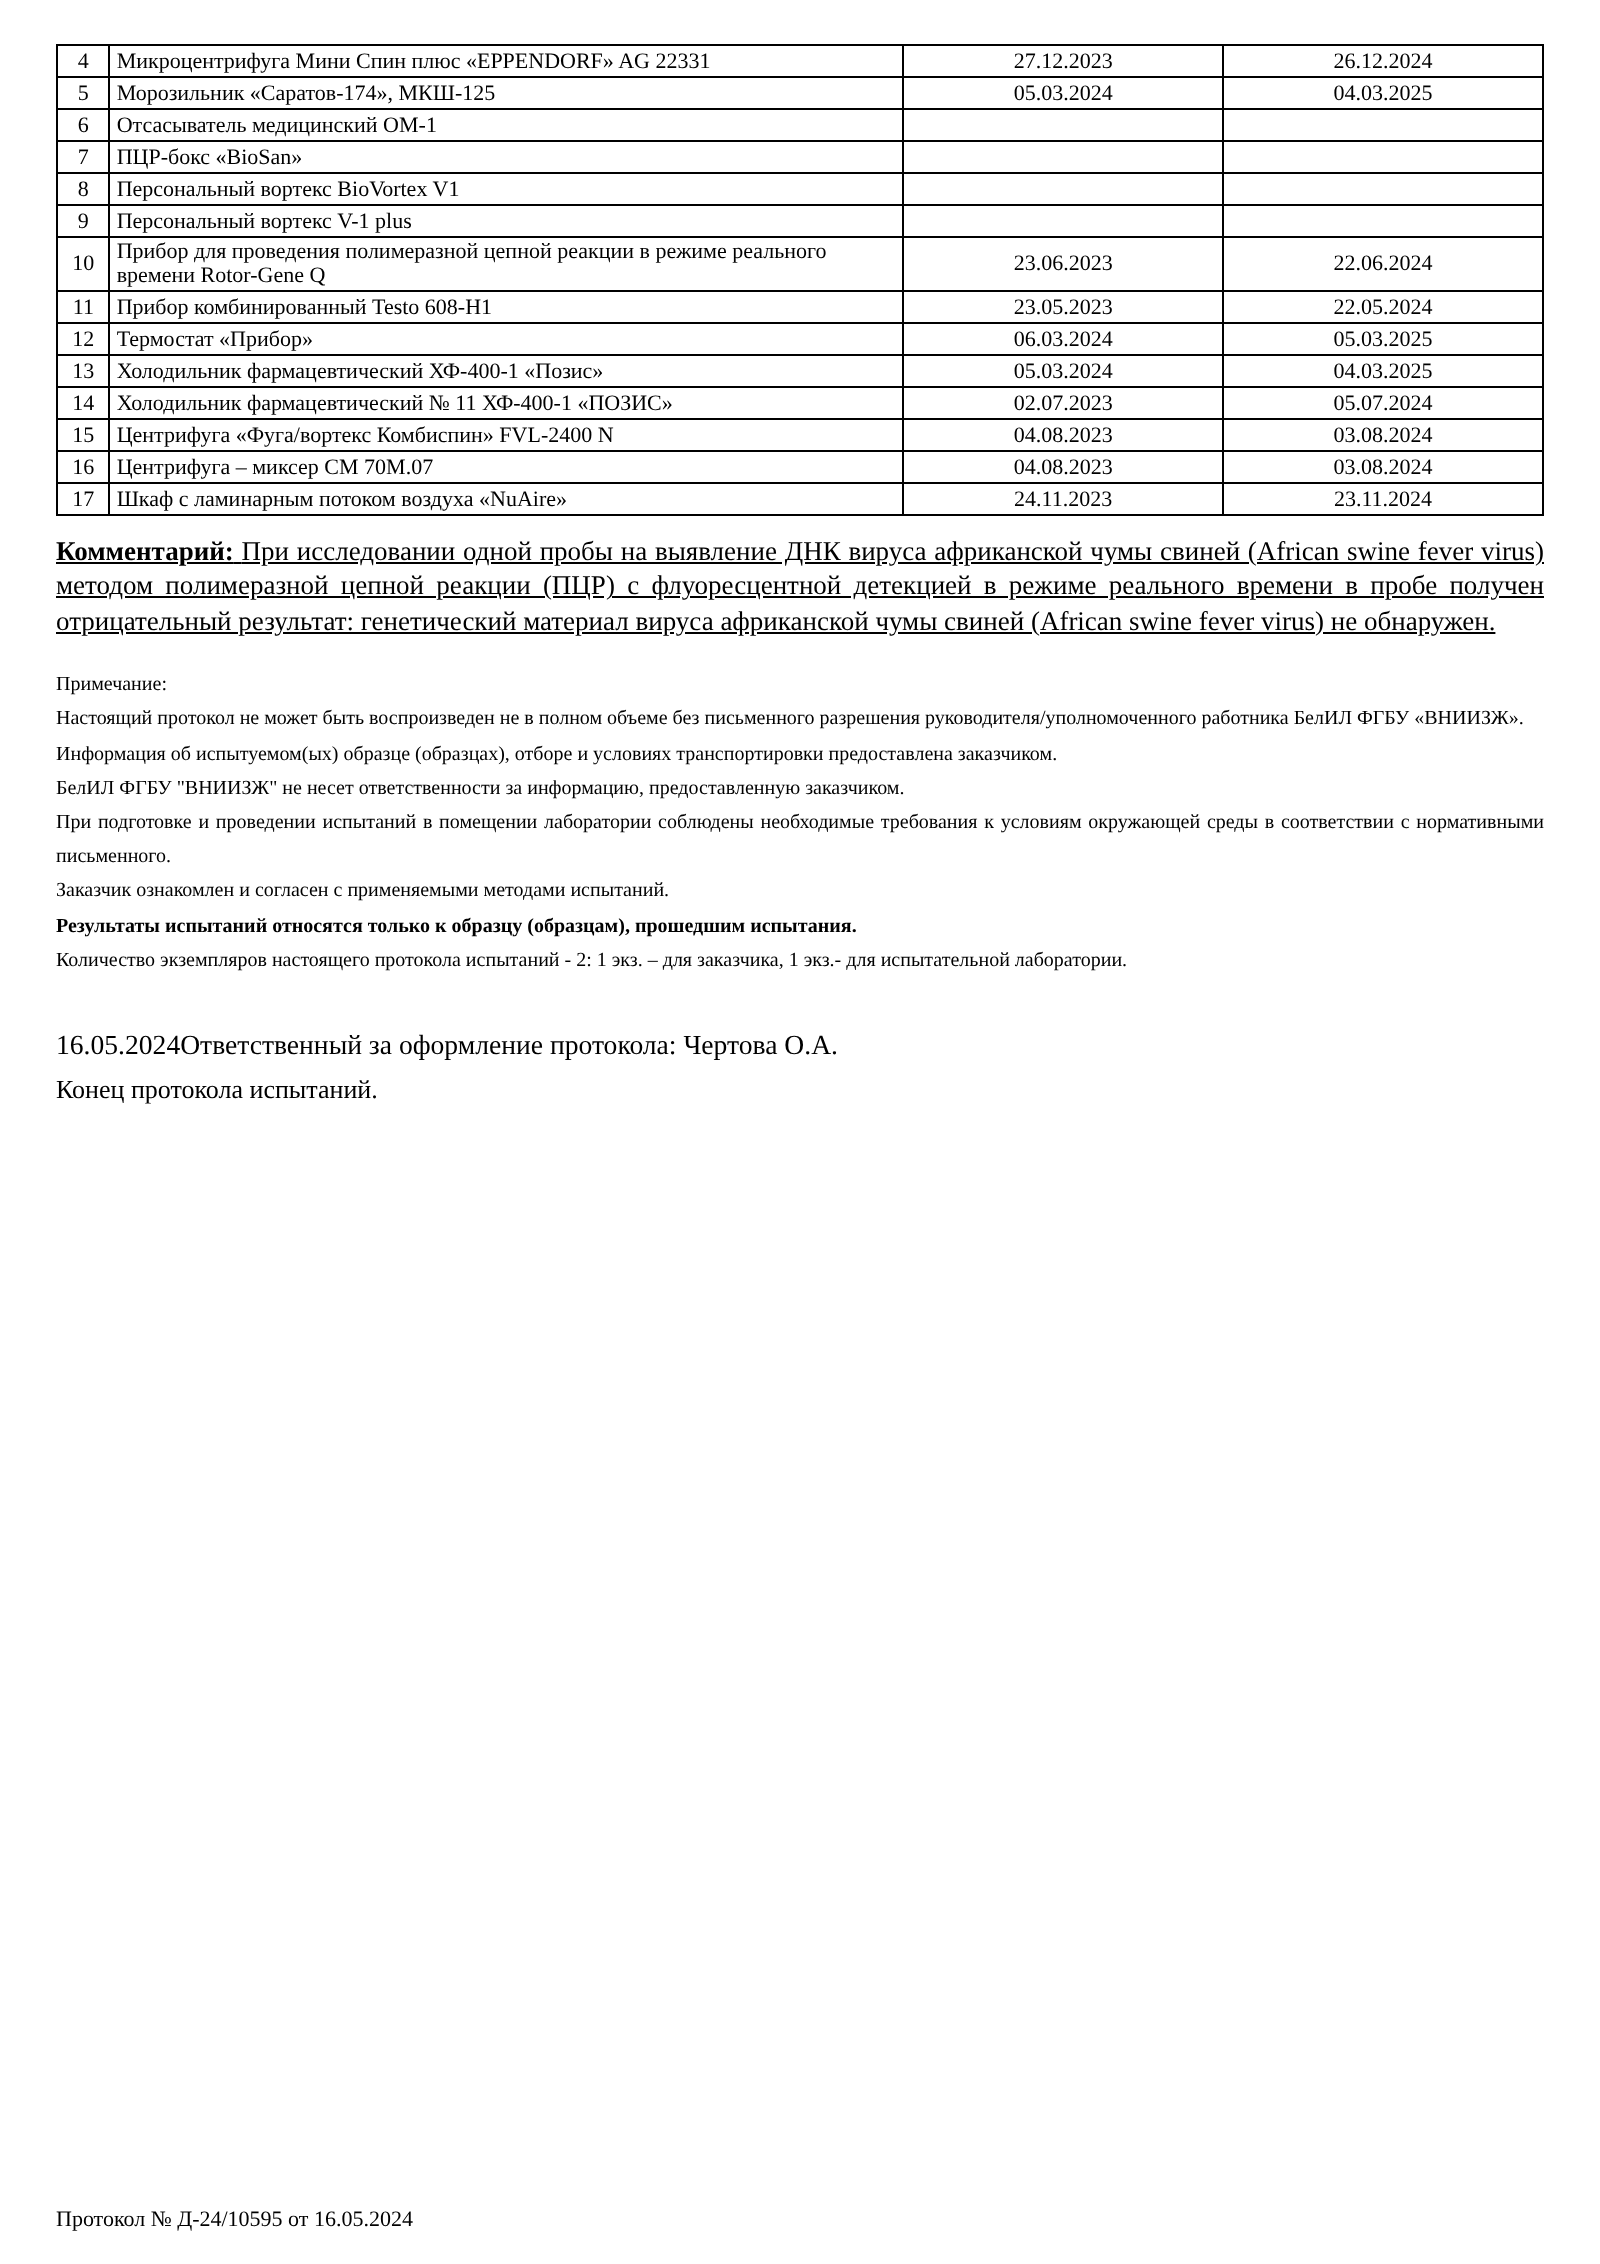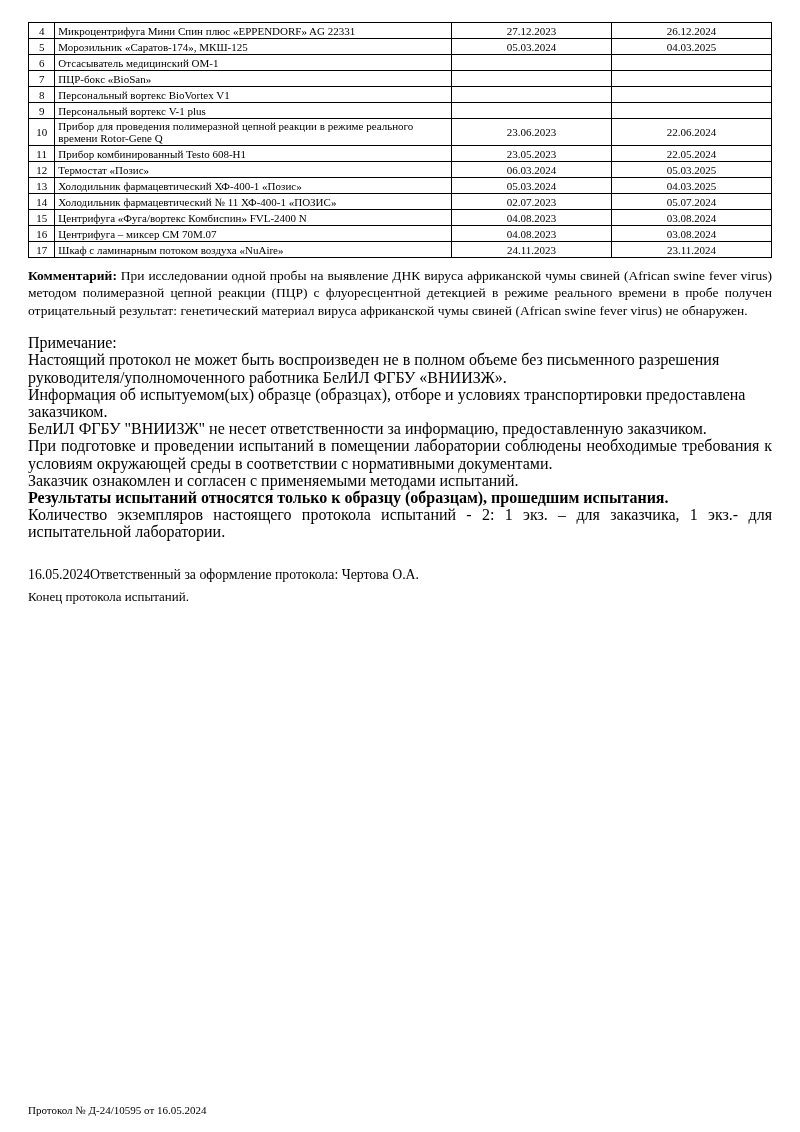--- a/index.html
+++ b/index.html
@@ -32,27 +32,28 @@
   table.equip tr { height: 16px; }
   td.c-num  { width: 26px;  text-align: center; }
   td.c-name { width: 392px; text-align: left; }
   td.c-date { width: 158px; text-align: center; }
 
   .comment {
     margin: 9px 0 0 0;
     font-size: 13.5px;
     line-height: 17.4px;
     text-align: justify;
+    text-decoration: underline;
   }
   .bold { font-weight: bold; }
 
   .notes { margin-top: 15px; }
   .note-line {
     margin: 0;
-    font-size: 16px;
+    font-size: 10px;
     line-height: 17.2px;
     text-align: left;
   }
   .note-line.justify { text-align: justify; }
 
   .sig-row {
     display: flex;
     justify-content: flex-start;
     margin-top: 25px;
     font-size: 13.8px;
@@ -125,21 +126,21 @@
             <td class="c-date">22.06.2024</td>
           </tr>
           <tr>
             <td class="c-num">11</td>
             <td class="c-name">Прибор комбинированный Testo 608-H1</td>
             <td class="c-date">23.05.2023</td>
             <td class="c-date">22.05.2024</td>
           </tr>
           <tr>
             <td class="c-num">12</td>
-            <td class="c-name">Термостат «Позис»</td>
+            <td class="c-name">Термостат «Прибор»</td>
             <td class="c-date">06.03.2024</td>
             <td class="c-date">05.03.2025</td>
           </tr>
           <tr>
             <td class="c-num">13</td>
             <td class="c-name">Холодильник фармацевтический ХФ-400-1 «Позис»</td>
             <td class="c-date">05.03.2024</td>
             <td class="c-date">04.03.2025</td>
           </tr>
           <tr>
@@ -169,21 +170,21 @@
         </tbody>
     </table>
 
     <p class="comment"><span class="bold">Комментарий:</span> <span>При исследовании одной пробы на выявление ДНК вируса африканской чумы свиней (African swine fever virus) методом полимеразной цепной реакции (ПЦР) с флуоресцентной детекцией в режиме реального времени в пробе получен отрицательный результат: генетический материал вируса африканской чумы свиней (African swine fever virus) не обнаружен.</span></p>
 
     <div class="notes">
         <p class="note-line">Примечание:</p>
         <p class="note-line">Настоящий протокол не может быть воспроизведен не в полном объеме без письменного разрешения руководителя/уполномоченного работника БелИЛ ФГБУ «ВНИИЗЖ».</p>
         <p class="note-line">Информация об испытуемом(ых) образце (образцах), отборе и условиях транспортировки предоставлена заказчиком.</p>
         <p class="note-line">БелИЛ ФГБУ "ВНИИЗЖ" не несет ответственности за информацию, предоставленную заказчиком.</p>
-        <p class="note-line justify">При подготовке и проведении испытаний в помещении лаборатории соблюдены необходимые требования к условиям окружающей среды в соответствии с нормативными документами.</p>
+        <p class="note-line justify">При подготовке и проведении испытаний в помещении лаборатории соблюдены необходимые требования к условиям окружающей среды в соответствии с нормативными письменного.</p>
         <p class="note-line">Заказчик ознакомлен и согласен с применяемыми методами испытаний.</p>
         <p class="note-line bold">Результаты испытаний относятся только к образцу (образцам), прошедшим испытания.</p>
         <p class="note-line justify">Количество экземпляров настоящего протокола испытаний - 2: 1 экз. – для заказчика, 1 экз.- для испытательной лаборатории.</p>
       </div>
 
     <div class="sig-row">
       <span>16.05.2024</span>
       <span>Ответственный за оформление протокола: Чертова О.А.</span>
     </div>
 

